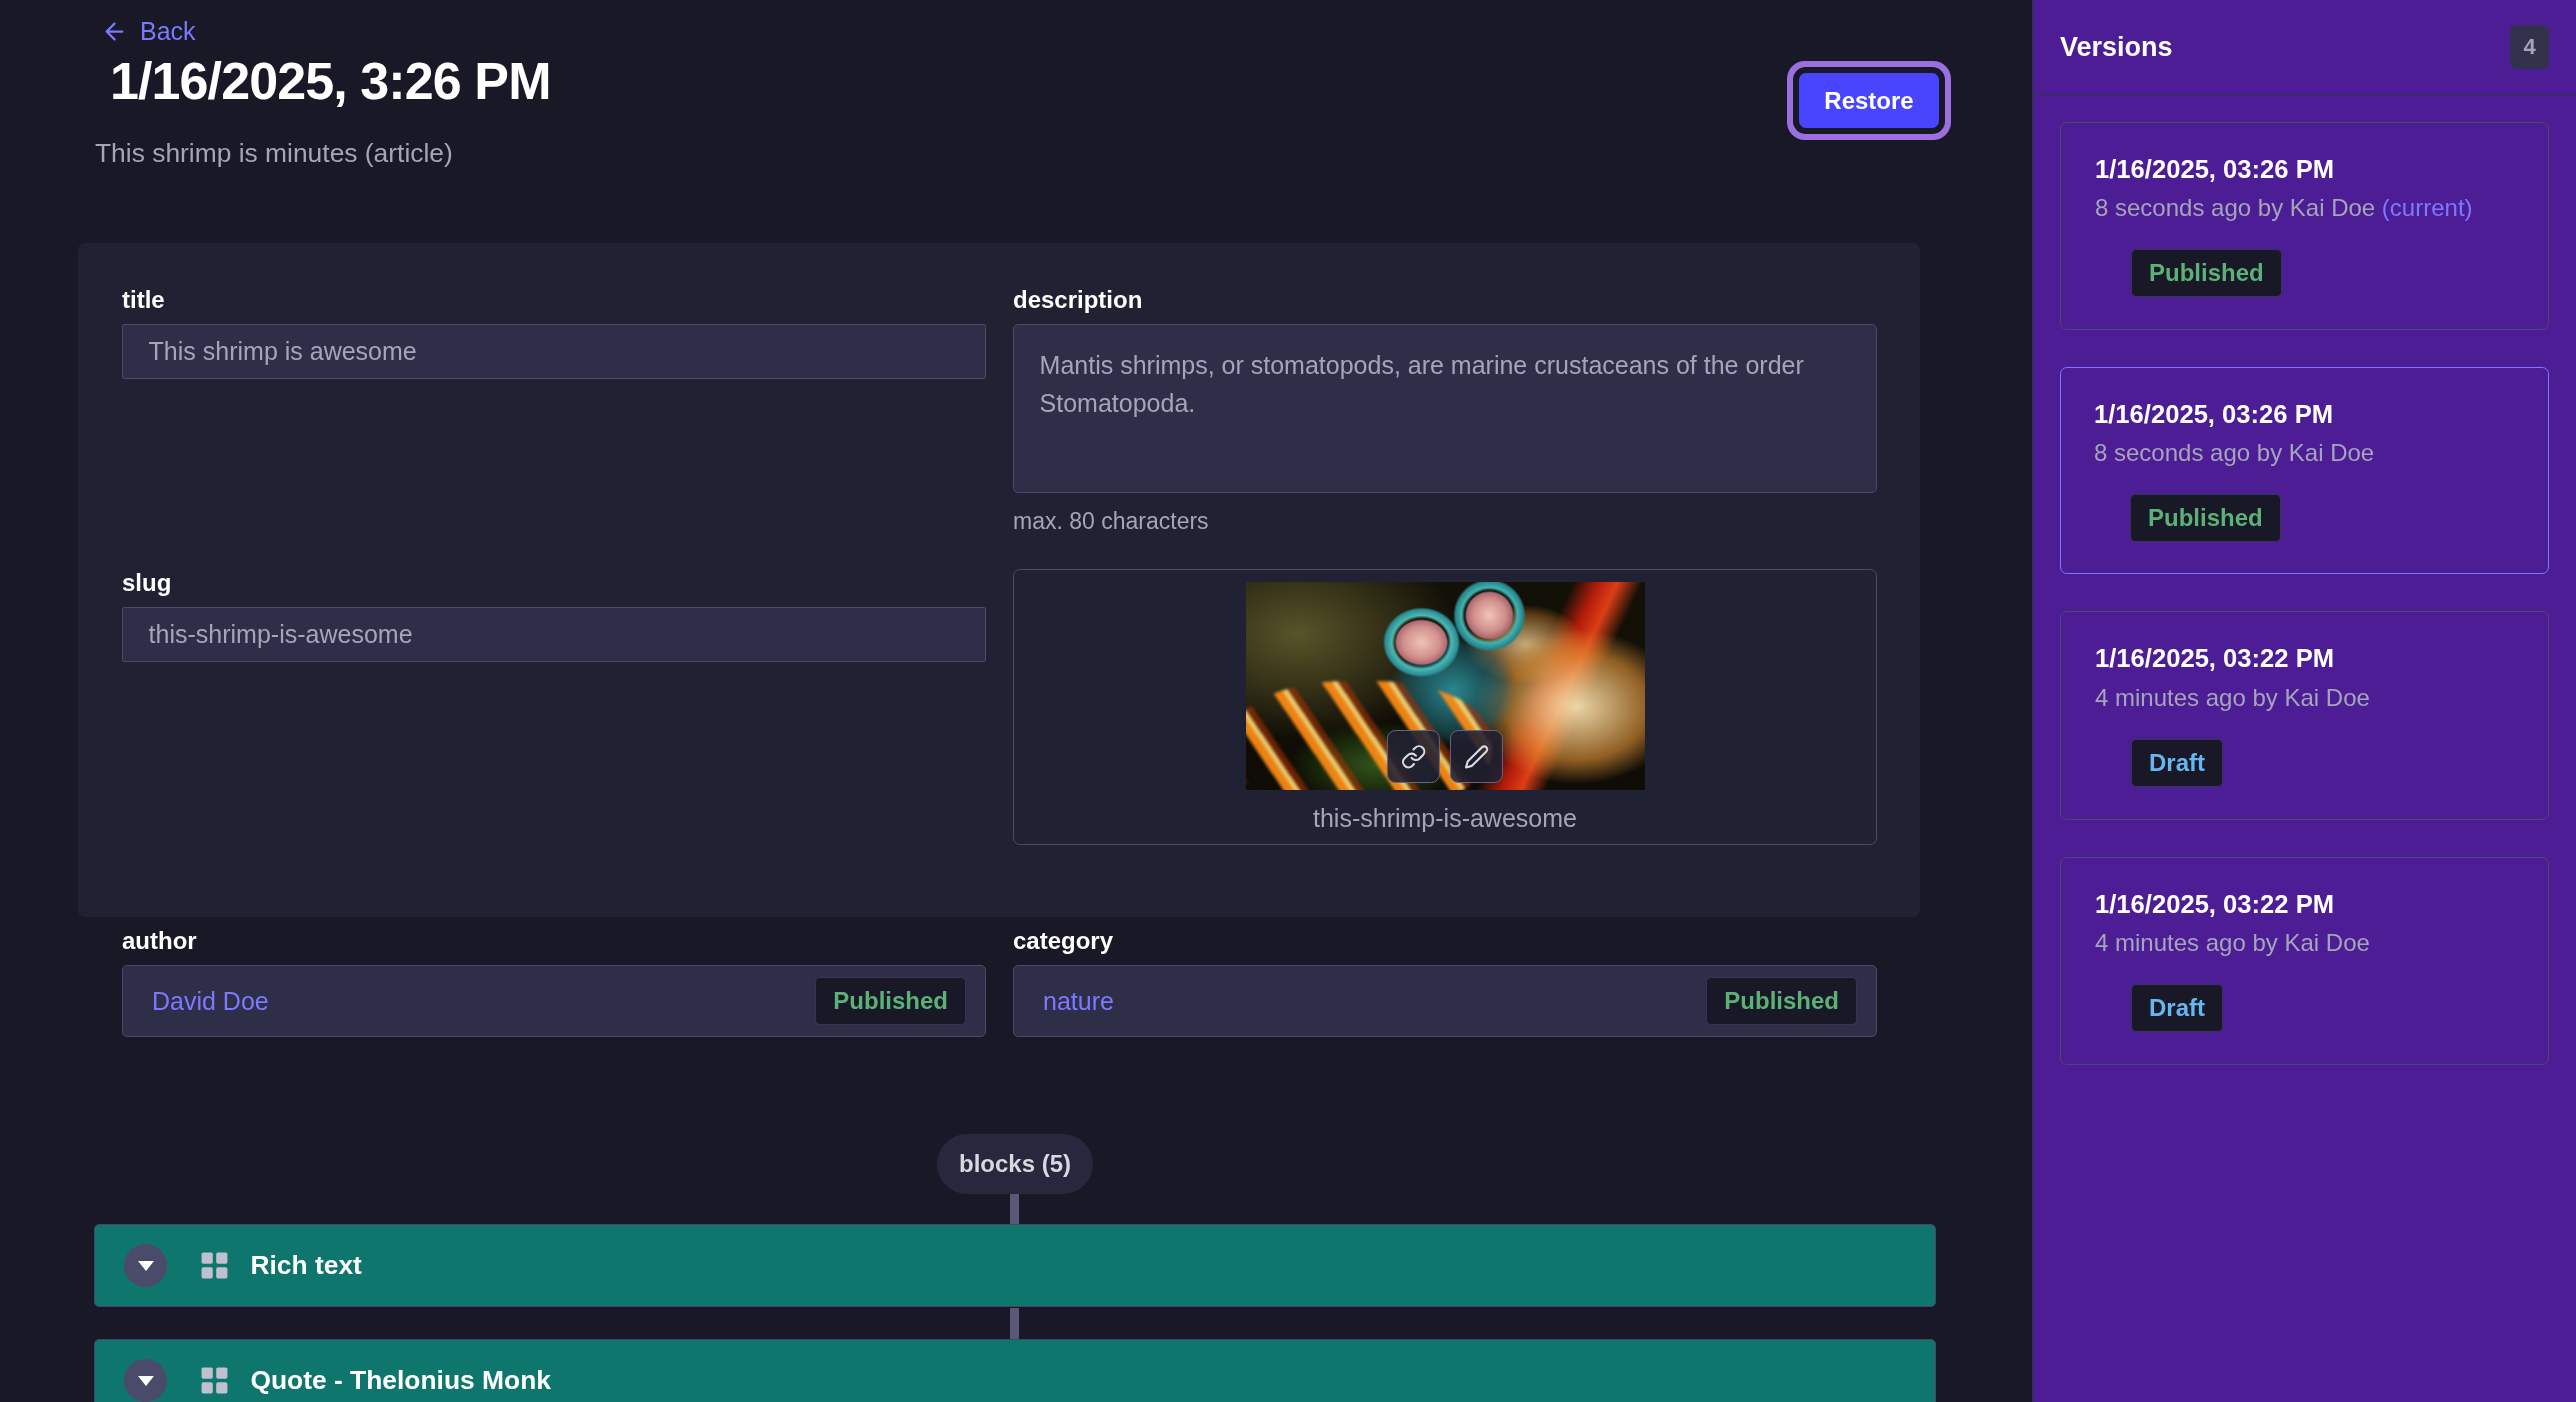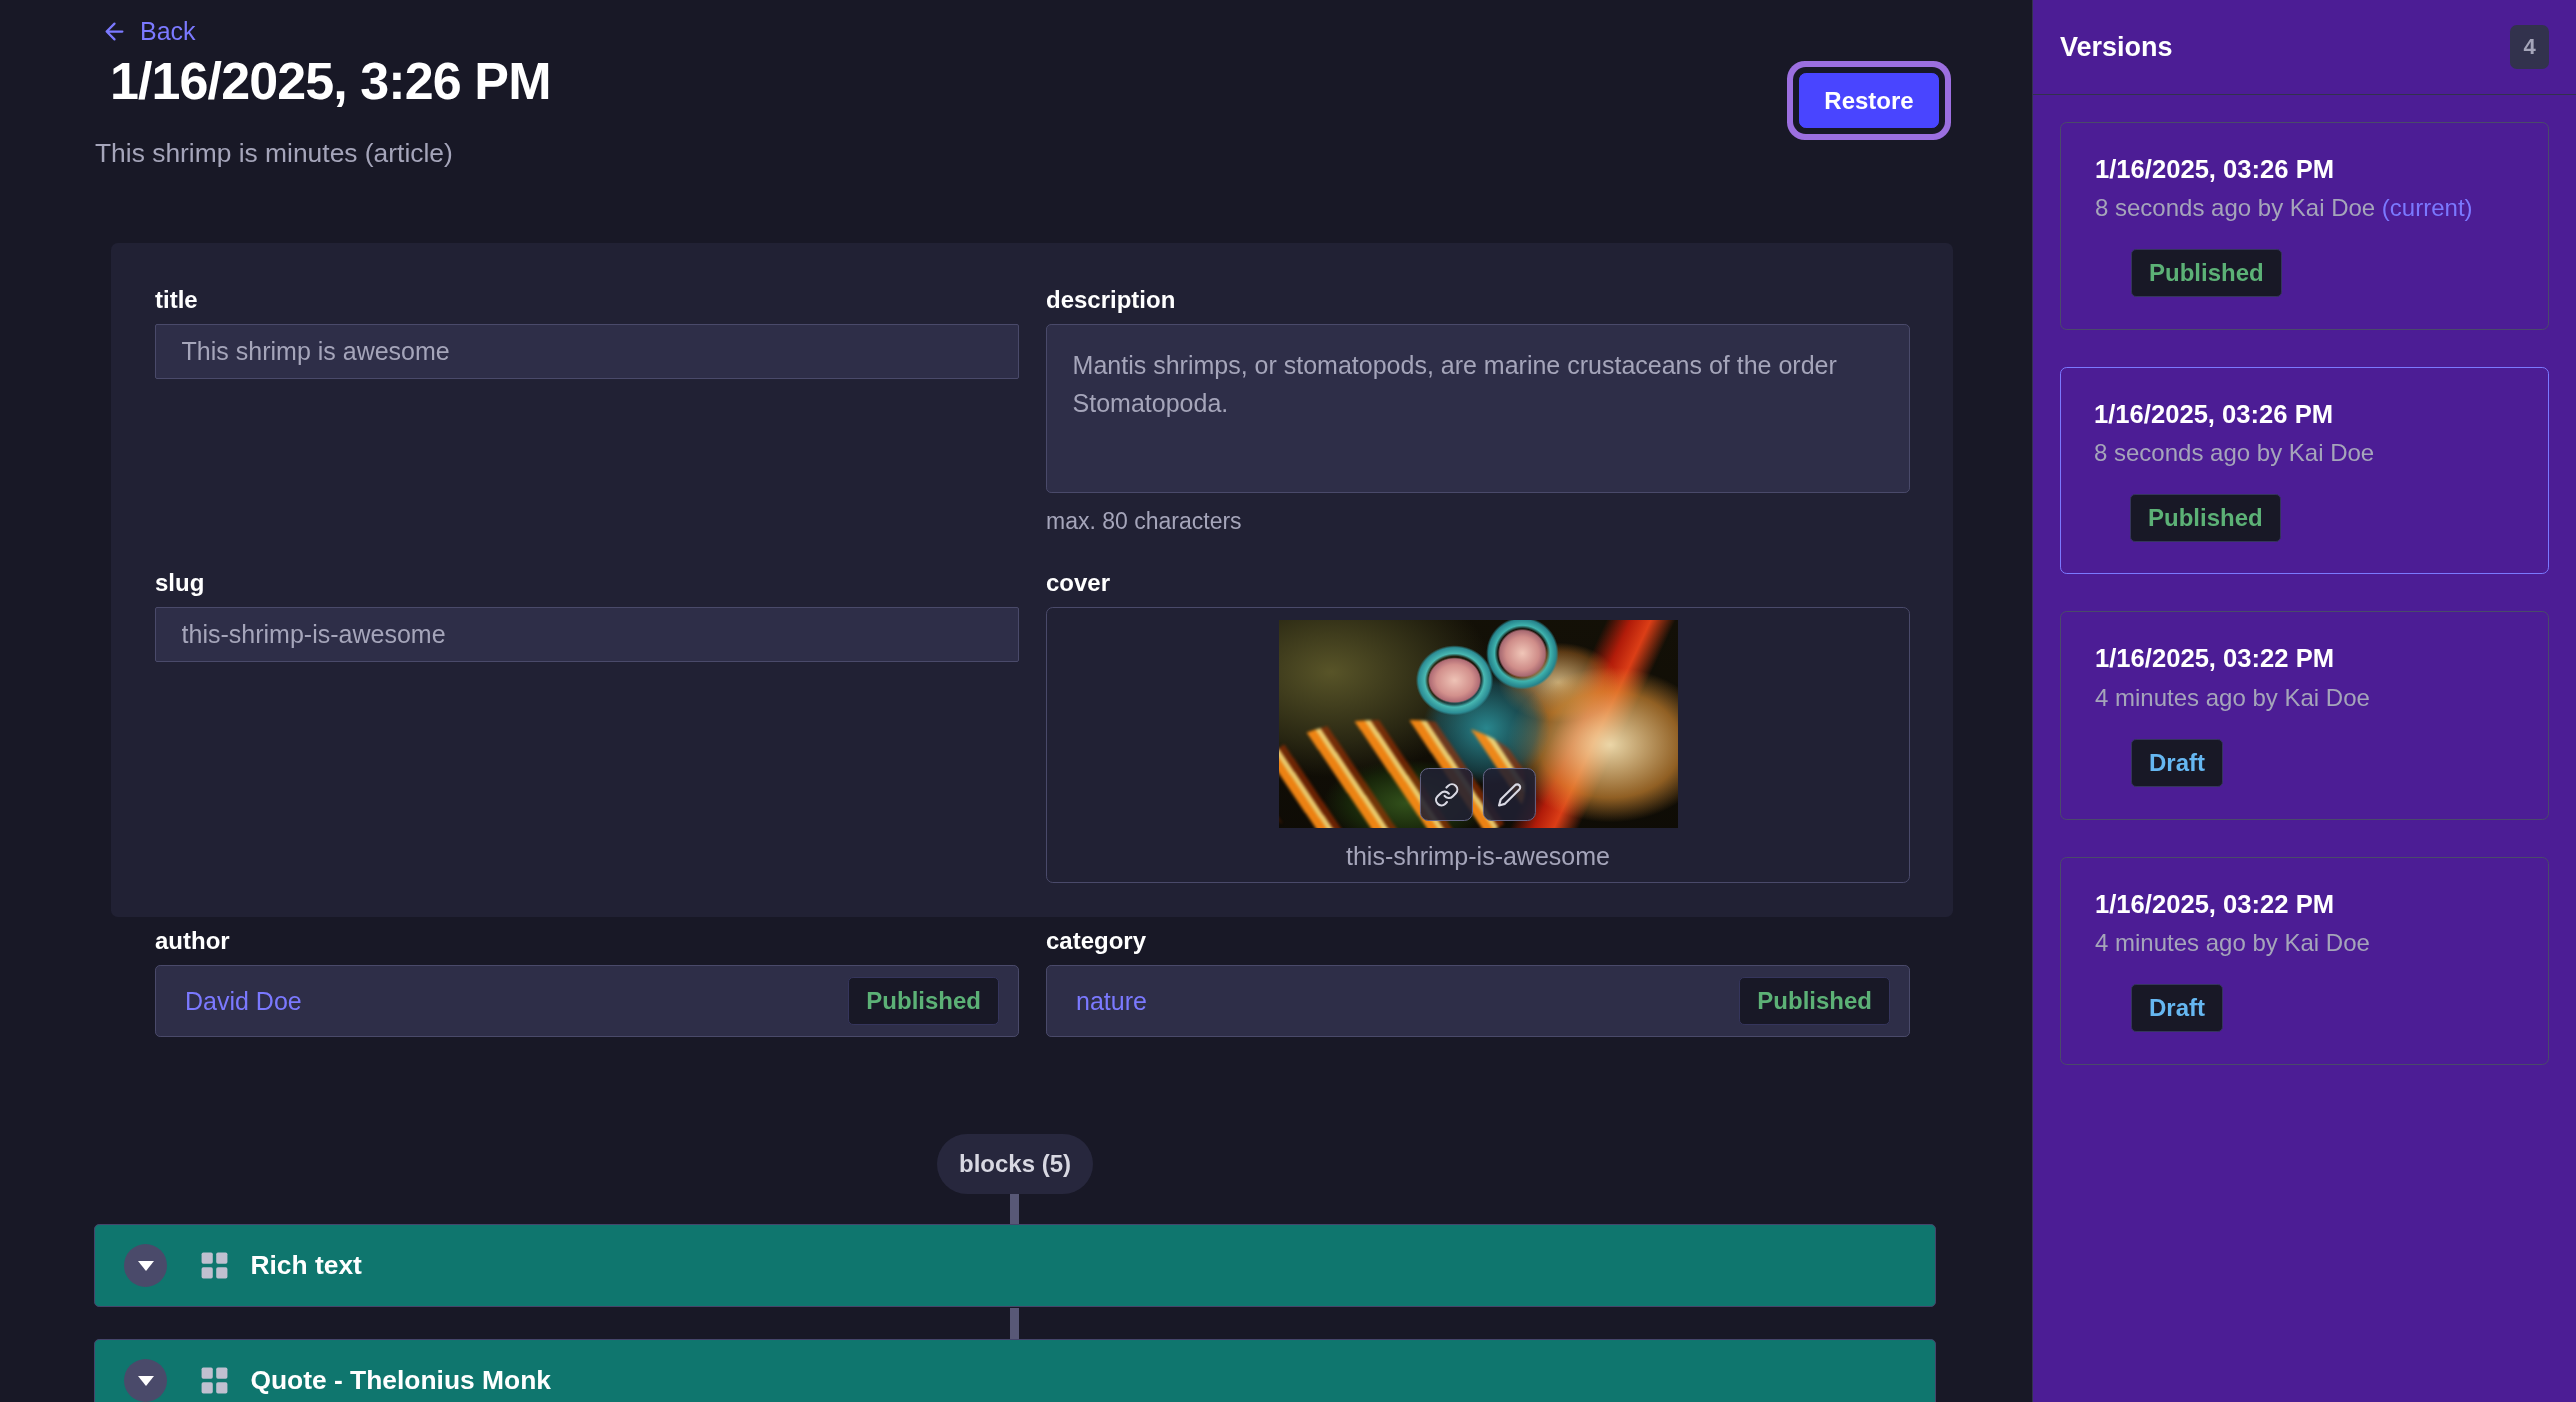--- a/index.html
+++ b/index.html
@@ -18,21 +18,21 @@
 
   .page-title { position:absolute; left:110px; top:51px; font-size:52px; font-weight:700; letter-spacing:-0.9px; }
   .page-subtitle { position:absolute; left:95px; top:138px; font-size:26.4px; color:#a5a5ba; }
 
   .restore-btn { position:absolute; left:1799px; top:73px; width:140px; height:55px;
     background:#4945ff; border:0.9px solid #4945ff; border-radius:6.8px; color:#fff;
     font-size:24px; font-weight:700; font-family:inherit; cursor:pointer;
     box-shadow:0 0 0 6px #181826, 0 0 0 12px #9c6fe0; }
 
   
-  .form-card { position:absolute; left:111px; top:243px; width:1842px; height:674px;
+  .form-card { position:absolute; left:78px; top:243px; width:1842px; height:674px;
     background:#212134; border-radius:6.8px; padding:43px 43px 44px 44px;
     display:grid; grid-template-columns:1fr 1fr; column-gap:27px; row-gap:55px;
     grid-template-rows:228px 303px auto; }
   .field-label { font-size:24px; font-weight:600; color:#ffffff; margin-bottom:10.2px; }
   .text-input { width:100%; height:55px; background:#2e2e48; border:0.9px solid #4a4a6a;
     border-radius:2px; color:#a5a5ba; font-size:25px; font-family:inherit; padding:0 25.6px; outline:none; }
   .text-area { width:100%; height:169px; background:#2e2e48; border:0.9px solid #4a4a6a;
     border-radius:5.1px; color:#a5a5ba; font-size:25px; font-family:inherit;
     padding:20.4px 25.6px; line-height:1.55; resize:none; outline:none; }
   .hint { margin-top:12px; font-size:23px; color:#a5a5ba; }
@@ -152,21 +152,20 @@
       <textarea class="text-area" style="">Mantis shrimps, or stomatopods, are marine crustaceans of the order Stomatopoda.</textarea>
       <div class="hint">max. 80 characters</div>
     </div>
 
     <div>
       <div class="field-label">slug</div>
       <input class="text-input" type="text" value="this-shrimp-is-awesome" style="">
     </div>
 
     <div>
-      <div class="field-label">cover</div>
       <div class="cover-box">
         <div class="cover-img">
           <div class="cover-btns">
             <button class="icon-btn">
               <span style="display:flex;">
                 <svg viewBox="0 0 24 24">
                     <path d="M10 13a5 5 0 0 0 7.54.54l3-3a5 5 0 0 0-7.07-7.07l-1.72 1.71"></path>
                     <path d="M14 11a5 5 0 0 0-7.54-.54l-3 3a5 5 0 0 0 7.07 7.07l1.71-1.71"></path>
                   </svg>
               </span>

